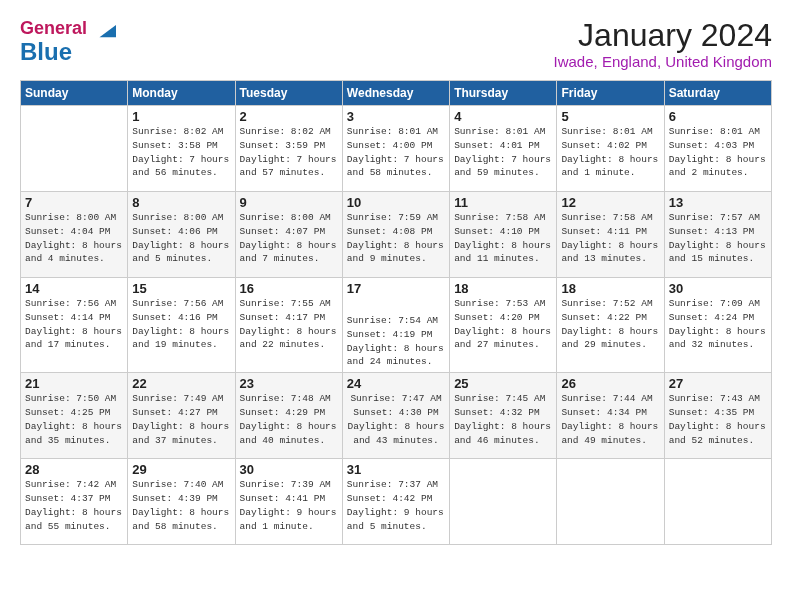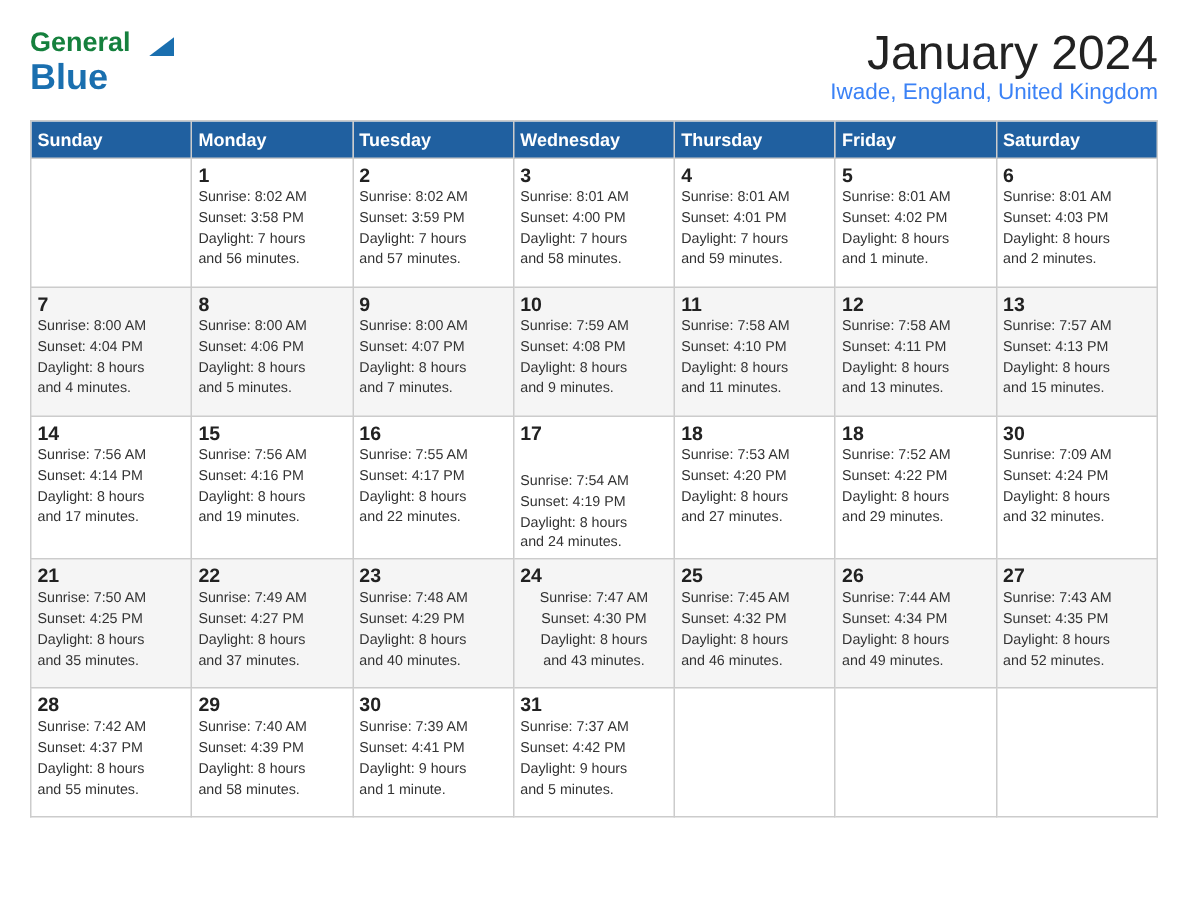--- a/index.html
+++ b/index.html
@@ -25,39 +25,39 @@
       align-items: center;
       gap: 0;
     }
     .logo-text {
       font-size: 18px;
       font-weight: bold;
       color: #333;
       line-height: 1.1;
     }
     .logo-text span {
-      color: #15803d;
+      color: #be185d;
     }
     .logo-icon {
       width: 28px;
       height: 28px;
       margin-left: 2px;
     }
     .title-block {
       text-align: right;
     }
     .month-title {
       font-size: 32px;
       font-weight: normal;
       color: #222;
       line-height: 1.1;
     }
     .location {
       font-size: 15px;
-      color: #3b82f6;
+      color: #a21caf;
     }
     table {
       width: 100%;
       border-collapse: collapse;
       table-layout: fixed;
     }
     thead tr th {
       background: #2060a0;
       color: #fff;
       font-size: 12px;
@@ -82,20 +82,21 @@
       font-size: 13px;
       font-weight: bold;
       color: #222;
       display: block;
       margin-bottom: 1px;
     }
     .day-info {
       font-size: 9.5px;
       line-height: 1.45;
       color: #333;
+      font-family: Liberation Mono, monospace;
     }
     .empty-cell {
       background: #fff !important;
     }
   </style>
 </head>
 <body>
 
 <div class="page">
   <div class="header">

